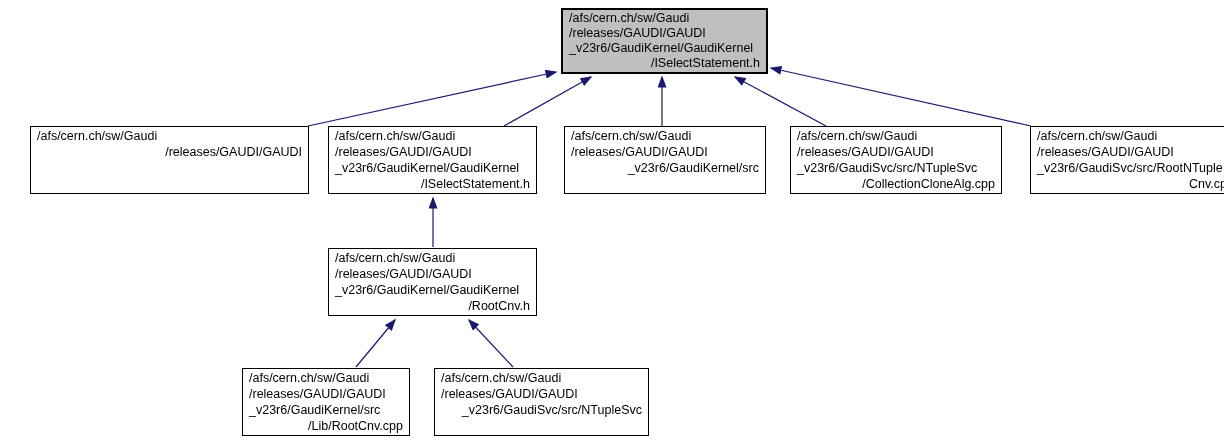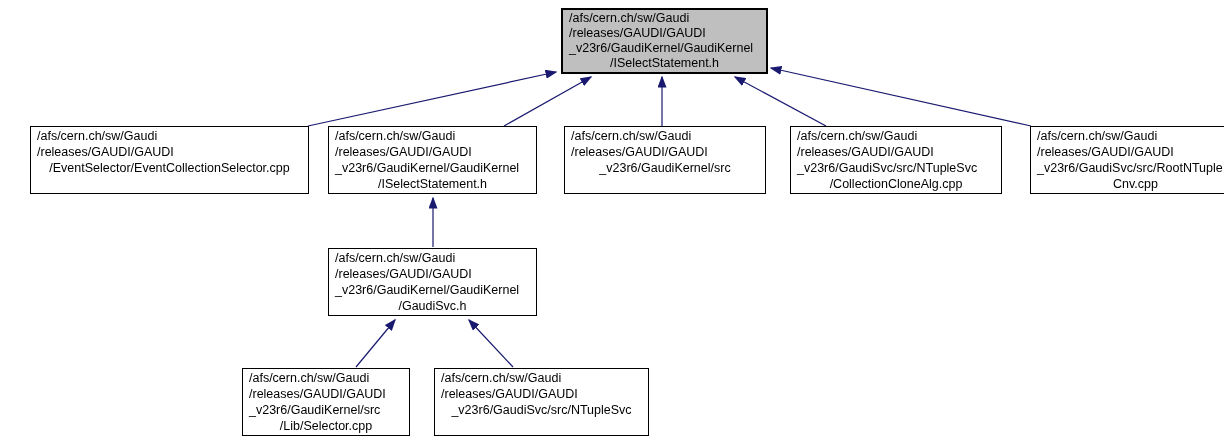--- a/index.html
+++ b/index.html
@@ -36,21 +36,21 @@
   .node.highlighted{
     background:var(--highlight-fill);
     border-width:2px;
     line-height:15px;
   }
   .node .line{
     text-align:left;
     white-space:nowrap;
   }
   .node .line:last-child{
-    text-align:center;
+    text-align:right;
   }
 </style>
 </head>
 <body>
 
 <div class="canvas">
 
   <svg class="edges" width="1224" height="443" viewBox="0 0 1224 443">
     <defs>
       <marker id="arrow" viewBox="0 0 12 9" markerWidth="12" markerHeight="9" refX="10.5" refY="4.5" orient="auto" markerUnits="userSpaceOnUse">
@@ -70,21 +70,20 @@
   <div class="node highlighted" style="left:540px;top:8px;width:207px;height:66px;">
     <div class="line">/afs/cern.ch/sw/Gaudi</div>
     <div class="line">/releases/GAUDI/GAUDI</div>
     <div class="line">_v23r6/GaudiKernel/GaudiKernel</div>
     <div class="line">/ISelectStatement.h</div>
   </div>
 
   <div class="node" style="left:9px;top:126px;width:279px;height:68px;">
     <div class="line">/afs/cern.ch/sw/Gaudi</div>
     <div class="line">/releases/GAUDI/GAUDI</div>
-    <div class="line">/EventSelector/EventCollectionSelector.cpp</div>
   </div>
 
   <div class="node" style="left:307px;top:126px;width:209px;height:68px;">
     <div class="line">/afs/cern.ch/sw/Gaudi</div>
     <div class="line">/releases/GAUDI/GAUDI</div>
     <div class="line">_v23r6/GaudiKernel/GaudiKernel</div>
     <div class="line">/ISelectStatement.h</div>
   </div>
 
   <div class="node" style="left:543px;top:126px;width:202px;height:68px;">
@@ -104,28 +103,28 @@
     <div class="line">/afs/cern.ch/sw/Gaudi</div>
     <div class="line">/releases/GAUDI/GAUDI</div>
     <div class="line">_v23r6/GaudiSvc/src/RootNTuple</div>
     <div class="line">Cnv.cpp</div>
   </div>
 
   <div class="node" style="left:307px;top:248px;width:209px;height:68px;">
     <div class="line">/afs/cern.ch/sw/Gaudi</div>
     <div class="line">/releases/GAUDI/GAUDI</div>
     <div class="line">_v23r6/GaudiKernel/GaudiKernel</div>
-    <div class="line">/GaudiSvc.h</div>
+    <div class="line">/RootCnv.h</div>
   </div>
 
   <div class="node" style="left:221px;top:368px;width:168px;height:68px;">
     <div class="line">/afs/cern.ch/sw/Gaudi</div>
     <div class="line">/releases/GAUDI/GAUDI</div>
     <div class="line">_v23r6/GaudiKernel/src</div>
-    <div class="line">/Lib/Selector.cpp</div>
+    <div class="line">/Lib/RootCnv.cpp</div>
   </div>
 
   <div class="node" style="left:413px;top:368px;width:215px;height:68px;">
     <div class="line">/afs/cern.ch/sw/Gaudi</div>
     <div class="line">/releases/GAUDI/GAUDI</div>
     <div class="line">_v23r6/GaudiSvc/src/NTupleSvc</div>
   </div>
 
 </div>
 

